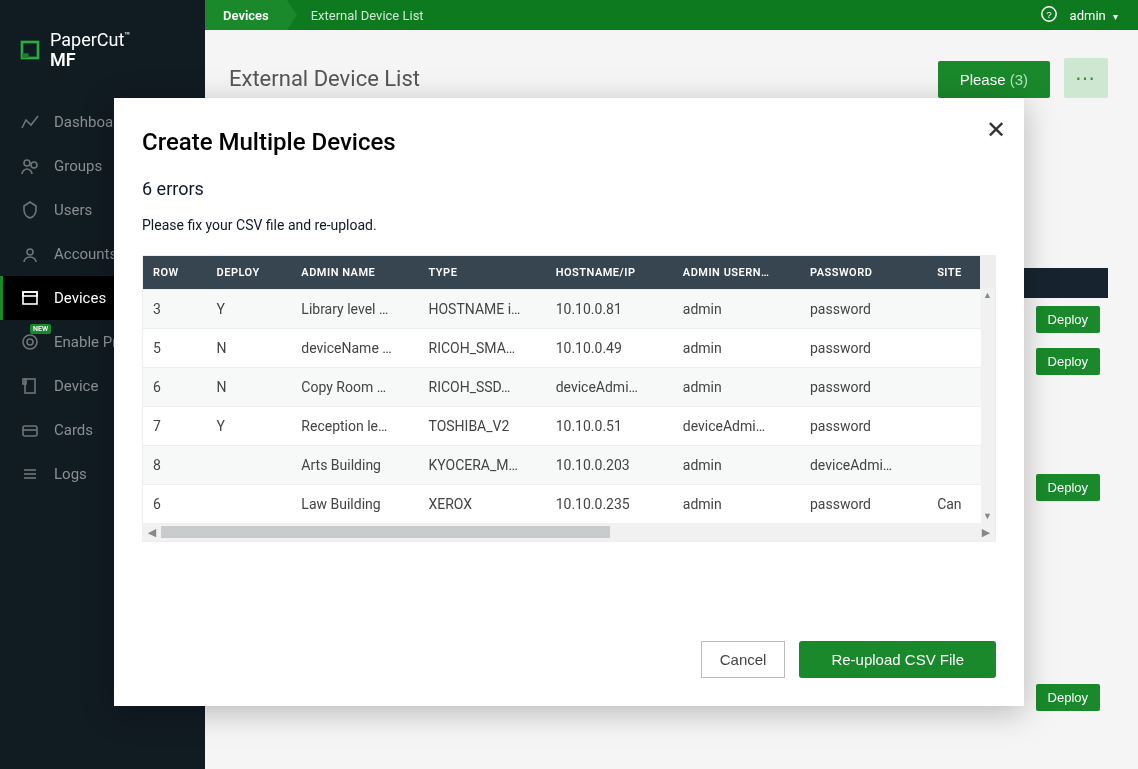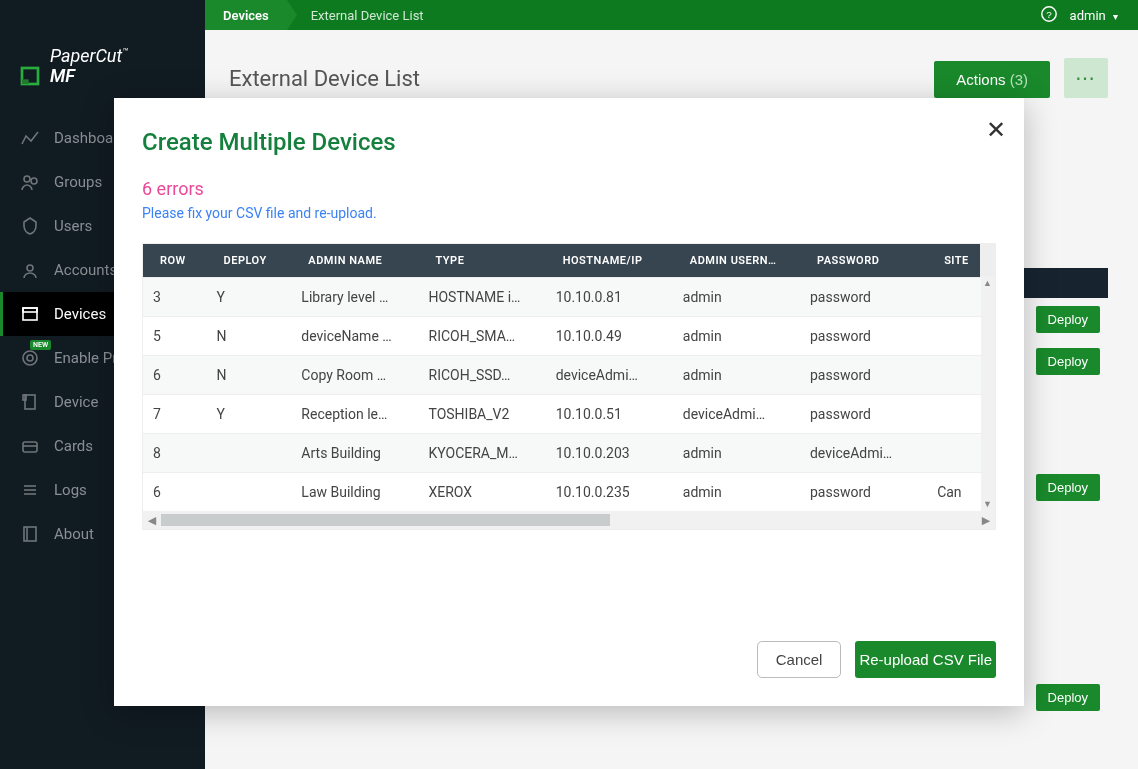--- a/index.html
+++ b/index.html
@@ -14,25 +14,24 @@
 
   
   .sidebar {
     position: absolute;
     left: 0; top: 0;
     width: 205px; height: 769px;
     background: #111b22;
     color: #888;
   }
   .logo {
-    padding: 46px 20px 30px 20px;
-    display: flex;
-    align-items: flex-end;
+    padding: 30px 20px 30px 20px;
+    display: flex;
+    align-items: center;
     gap: 10px;
-    font-style: italic;
   }
   .logo-text {
     color: #fff;
     font-size: 18px;
     font-weight: 400;
     line-height: 1.1;
   }
   .logo-text strong { font-weight: 600; }
   .nav-item {
     display: flex;
@@ -182,32 +181,32 @@
   .modal-close {
     position: absolute;
     right: 18px; top: 18px;
     cursor: pointer;
     font-size: 24px;
     color: #333;
     background:none;border:none;
   }
   .modal-title {
     font-size: 24px;
-    color: #15803d;
+    color: #000000;
     font-weight: 500;
     margin-bottom: 22px;
   }
   .errors-line {
-    color: #ec4899;
+    color: #0f172a;
     font-size: 18px;
     font-weight: 400;
-    margin-bottom: 6px;
+    margin-bottom: 18px;
   }
   .errors-sub {
-    color: #3b82f6;
+    color: #0f172a;
     font-size: 14px;
     margin-bottom: 22px;
   }
 
   .table-scroll {
     position:relative;
     flex: 0 0 auto;
     border: 1px solid #eee;
   }
   .tbl {
@@ -216,21 +215,21 @@
     font-size: 14px;
     table-layout: fixed;
   }
   .tbl thead th {
     background: #374550;
     color: #fff;
     font-weight: 600;
     font-size: 11px;
     letter-spacing: 0.5px;
     text-align: left;
-    padding: 10px 17px;
+    padding: 10px 10px;
     white-space: nowrap;
     overflow:hidden;
   }
   .tbl tbody td {
     padding: 11px 10px;
     border-top: 1px solid #eee;
     color: #444;
     white-space: nowrap;
     overflow: hidden;
     text-overflow: ellipsis;
@@ -275,28 +274,28 @@
     display: flex;
     justify-content: flex-end;
     gap: 14px;
   }
   .btn-secondary {
     background: #fff;
     border: 1px solid #bbb;
     color: #444;
     padding: 4px 18px;
     font-size: 15px;
-    border-radius: 5px;
+    border-radius: 0;
     cursor: pointer;
   }
   .btn-primary {
     background: #19892b;
     border: none;
     color: #fff;
-    padding: 10px 4px;
+    padding: 10px 32px;
     font-size: 15px;
     border-radius: 3px;
     cursor: pointer;
     font-weight: 500;
   }
 
   .ico-svg { stroke:#6f7579; fill:none; stroke-width:1.6; }
   .nav-item.active .ico-svg { stroke:#fff; }
 </style>
 </head>
@@ -390,29 +389,20 @@
       </div>
       <div class="nav-item">
         <span class="nav-icon">
           <svg class="ico-svg" width="20" height="20" viewBox="0 0 20 20">
             <line x1="4" y1="6" x2="16" y2="6"></line>
             <line x1="4" y1="10" x2="16" y2="10"></line>
             <line x1="4" y1="14" x2="16" y2="14"></line>
           </svg>
         </span>
         <span>Logs</span>
-      </div>
-      <div class="nav-item">
-        <span class="nav-icon">
-          <svg class="ico-svg" width="20" height="20" viewBox="0 0 20 20">
-            <rect x="4" y="3" width="12" height="14"></rect>
-            <line x1="7" y1="3" x2="7" y2="17"></line>
-          </svg>
-        </span>
-        <span>About</span>
       </div>
     </div>
 </div>
 
 <div class="topbar">
   <div class="breadcrumb">
     <div class="crumb active">Devices</div>
     <div class="crumb" style="padding-left:24px">External Device List</div>
   </div>
   <div class="topbar-right">
@@ -426,21 +416,21 @@
       <span>admin</span>
       <span style="font-size:10px;margin-left:4px">▾</span>
     </span>
   </div>
 </div>
 
 <div class="page-header">
   <h1 class="page-title">External Device List</h1>
   <div>
     <button class="actions-btn">
-      <span>Actions</span>
+      <span>Please</span>
       <span class="count">(3)</span>
     </button>
     <button class="more-btn">⋯</button>
   </div>
 </div>
 
 <div class="bg-table">
   <div class="bg-row head"></div>
   <div class="bg-row">
       <button class="deploy-btn">Deploy</button>

